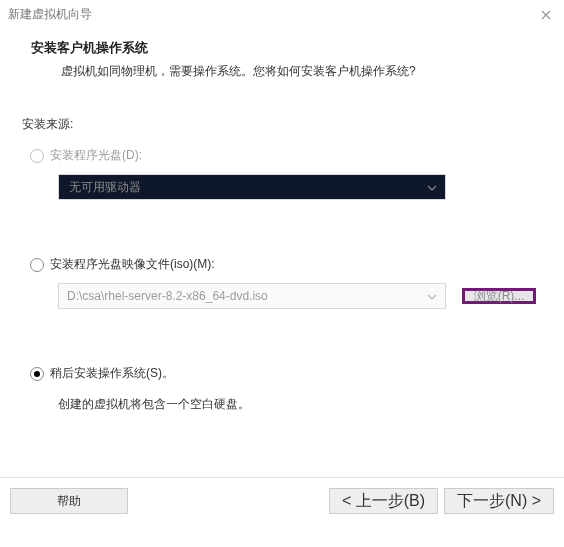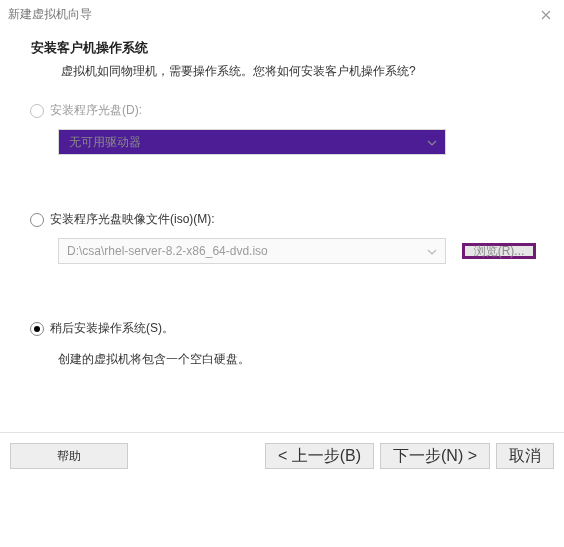--- a/index.html
+++ b/index.html
@@ -78,21 +78,21 @@
       height: 26px;
       border: 1px solid #ccc;
       background: #e6e6e6;
       margin-left: 36px;
       width: 388px;
       color: #8a8a8a;
       font-size: 12px;
       padding-left: 10px;
       position: relative;
     }
-    .dropdown.disabled { background: #4c1d95; color: #8a8a8a; border-color: #d8d8d8; }
+    .dropdown.disabled { background: #0f172a; color: #8a8a8a; border-color: #d8d8d8; }
     .dropdown .arrow {
       position: absolute;
       right: 8px;
       top: 50%;
       transform: translateY(-50%);
       color: #8a8a8a;
     }
     .combo-row {
       display: flex;
       align-items: center;
@@ -183,20 +183,21 @@
       </svg>
   </span>
 </div>
 
 <div class="header">
   <div class="title">安装客户机操作系统</div>
   <div class="subtitle">虚拟机如同物理机，需要操作系统。您将如何安装客户机操作系统?</div>
 </div>
 
 <div class="content">
+  <div class="section-label">安装来源:</div>
 
   <div class="radio-row">
     <span class="radio-outer disabled"></span>
     <span class="radio-label disabled">安装程序光盘(D):</span>
   </div>
   <div class="dropdown disabled">
     <span>无可用驱动器</span>
     <span class="arrow">
       <svg width="10" height="6" viewBox="0 0 10 6">
           <path d="M1 1 L5 5 L9 1" stroke="#8a8a8a" stroke-width="1.2" fill="none"></path>
@@ -233,14 +234,13 @@
   <div class="note">创建的虚拟机将包含一个空白硬盘。</div>
 </div>
 
 <div style="height:46px"></div>
 <div class="footer-sep"></div>
 <div class="footer">
   <div class="help">帮助</div>
   <div class="gap"></div>
   <div class="btn">&lt; 上一步(B)</div>
   <div class="btn">下一步(N) &gt;</div>
-  <div class="btn cancel">取消</div>
 </div>
 
 </body></html>

